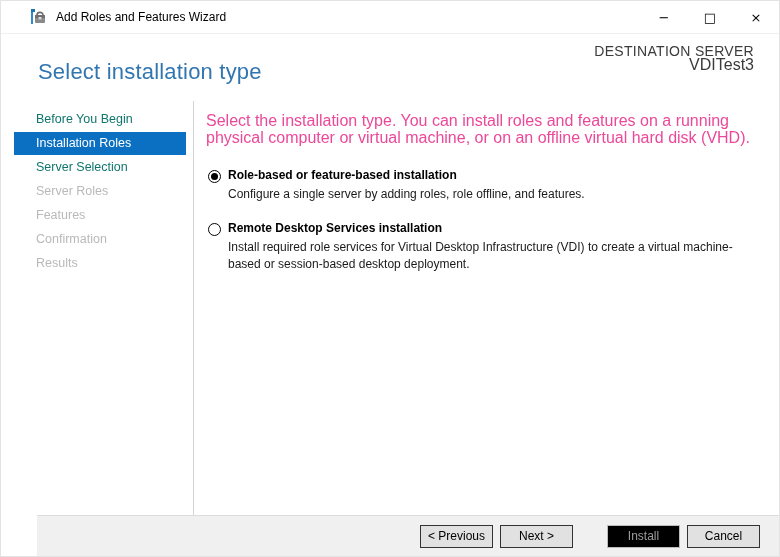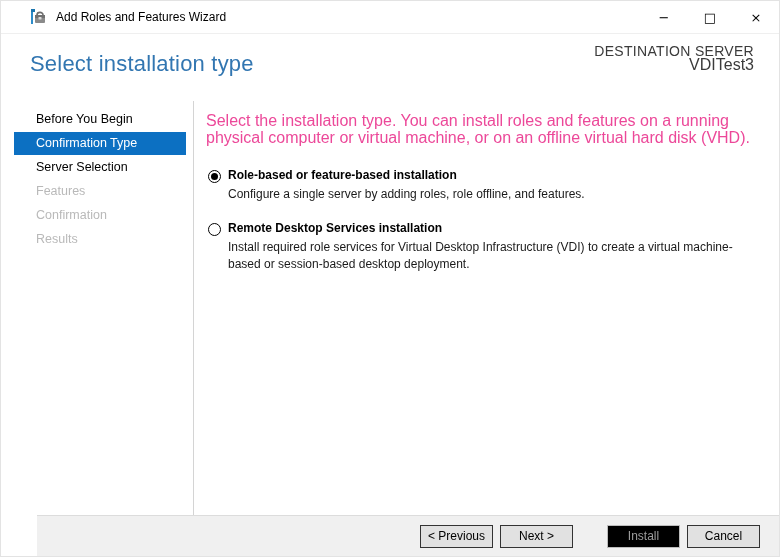--- a/index.html
+++ b/index.html
@@ -14,33 +14,33 @@
   .titlebar{height:32px;display:flex;align-items:center;background:#ffffff;border-bottom:1px solid #efefef;padding-left:20px;}
   .app-icon{width:18px;height:18px;margin:0 9px 0 8px;flex:0 0 auto;}
   .titlebar-title{font-size:12px;color:#000000;flex:1 1 auto;white-space:nowrap;}
   .win-controls{display:flex;height:100%;}
   .win-btn{width:46px;height:100%;display:flex;align-items:center;justify-content:center;
     font-size:13px;color:#000;cursor:pointer;font-family:"DejaVu Sans",sans-serif;}
 
   
   .header{position:relative;height:68px;}
   .page-title{
-    position:absolute;left:25px;top:13px;margin:4px;
+    position:absolute;left:25px;top:13px;margin:12px;
     font-size:22px;font-weight:400;color:#3276b1;letter-spacing:0.2px;
   }
   .dest{position:absolute;right:25px;top:10px;text-align:right;line-height:14px;}
   .dest-label{font-size:14px;color:#3b3b3b;letter-spacing:0.3px;}
   .dest-server{font-size:16px;color:#3b3b3b;}
 
   
   .main{position:absolute;top:100px;bottom:41px;left:0;right:0;display:flex;}
   .sidebar{width:193px;flex:0 0 auto;border-right:1px solid #d4d4d4;padding-top:7px;box-sizing:border-box;}
   .nav-item{
     margin:0 7px 1px 13px;height:23px;line-height:23px;
-    padding-left:22px;font-size:12.5px;color:#000000;cursor:pointer;
+    padding-left:22px;font-size:12.5px;color:#0f766e;cursor:pointer;
   }
   .nav-item.selected{background:#0c70c2;color:#ffffff;cursor:default;}
   .nav-item.disabled{color:#b9b9b9;cursor:default;}
 
   .content{flex:1 1 auto;padding:11px 25px 0 12px;box-sizing:border-box;}
   .intro{margin:0 0 21px 0;font-size:16px;line-height:17px;color:#ec4899;max-width:552px;}
 
   .option{margin-bottom:17px;}
   .option-head{display:flex;align-items:flex-end;cursor:pointer;}
   .radio{
@@ -95,22 +95,23 @@
     <div class="dest">
       <div class="dest-label">DESTINATION SERVER</div>
       <div class="dest-server">VDITest3</div>
     </div>
   </div>
 
   <div class="main">
 
     <div class="sidebar">
       <div class="nav-item">Before You Begin</div>
-      <div class="nav-item selected">Confirmation Type</div>
+      <div class="nav-item selected">Installation Roles</div>
       <div class="nav-item">Server Selection</div>
+      <div class="nav-item disabled">Server Roles</div>
       <div class="nav-item disabled">Features</div>
       <div class="nav-item disabled">Confirmation</div>
       <div class="nav-item disabled">Results</div>
     </div>
 
     <div class="content">
       <p class="intro">Select the installation type. You can install roles and features on a running physical computer or virtual machine, or on an offline virtual hard disk (VHD).</p>
 
       <div class="option">
         <div class="option-head">

